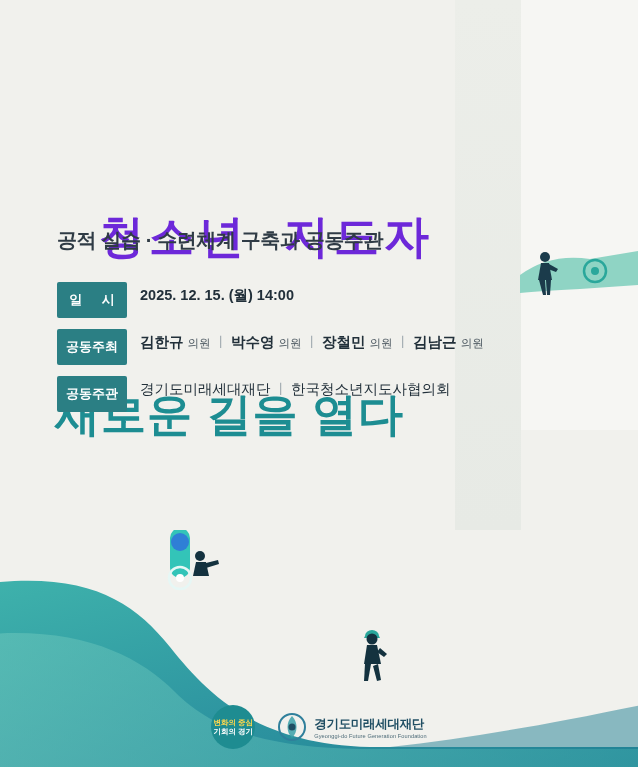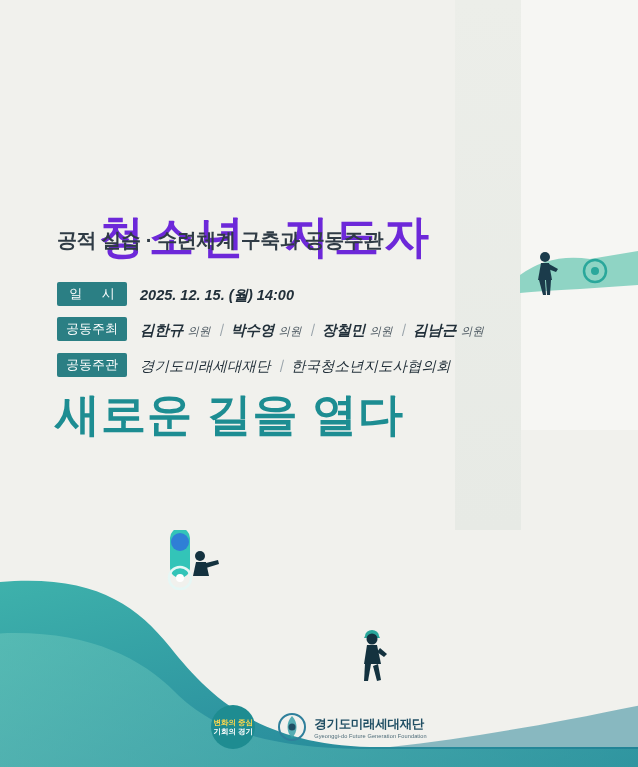--- a/index.html
+++ b/index.html
@@ -101,40 +101,39 @@
     width: 520px;
   }
   .row {
     display: flex;
     align-items: flex-start;
     margin-bottom: 11px;
   }
   .tag {
     flex: 0 0 auto;
     width: 70px;
-    height: 24px;
+    height: 36px;
     background: #2b7f84;
     color: #ffffff;
     font-size: 13px;
-    font-weight: normal;
+    font-weight: bold;
     letter-spacing: 0px;
     display: flex;
     align-items: center;
     justify-content: center;
     border-radius: 2px;
     margin-right: 13px;
   }
   .tag.spaced { letter-spacing: 8px; text-indent: 8px; }
   .val {
     font-size: 14.5px;
     color: #22303a;
     line-height: 1.55;
     padding-top: 2px;
     font-weight: bold;
-    font-style: italic;
   }
   .val.normal { font-weight: normal; }
   .val .sm {
     font-size: 11.5px;
     font-weight: normal;
     color: #4a565f;
   }
   .val .sep {
     color: #9aa4ab;
     font-weight: normal;

